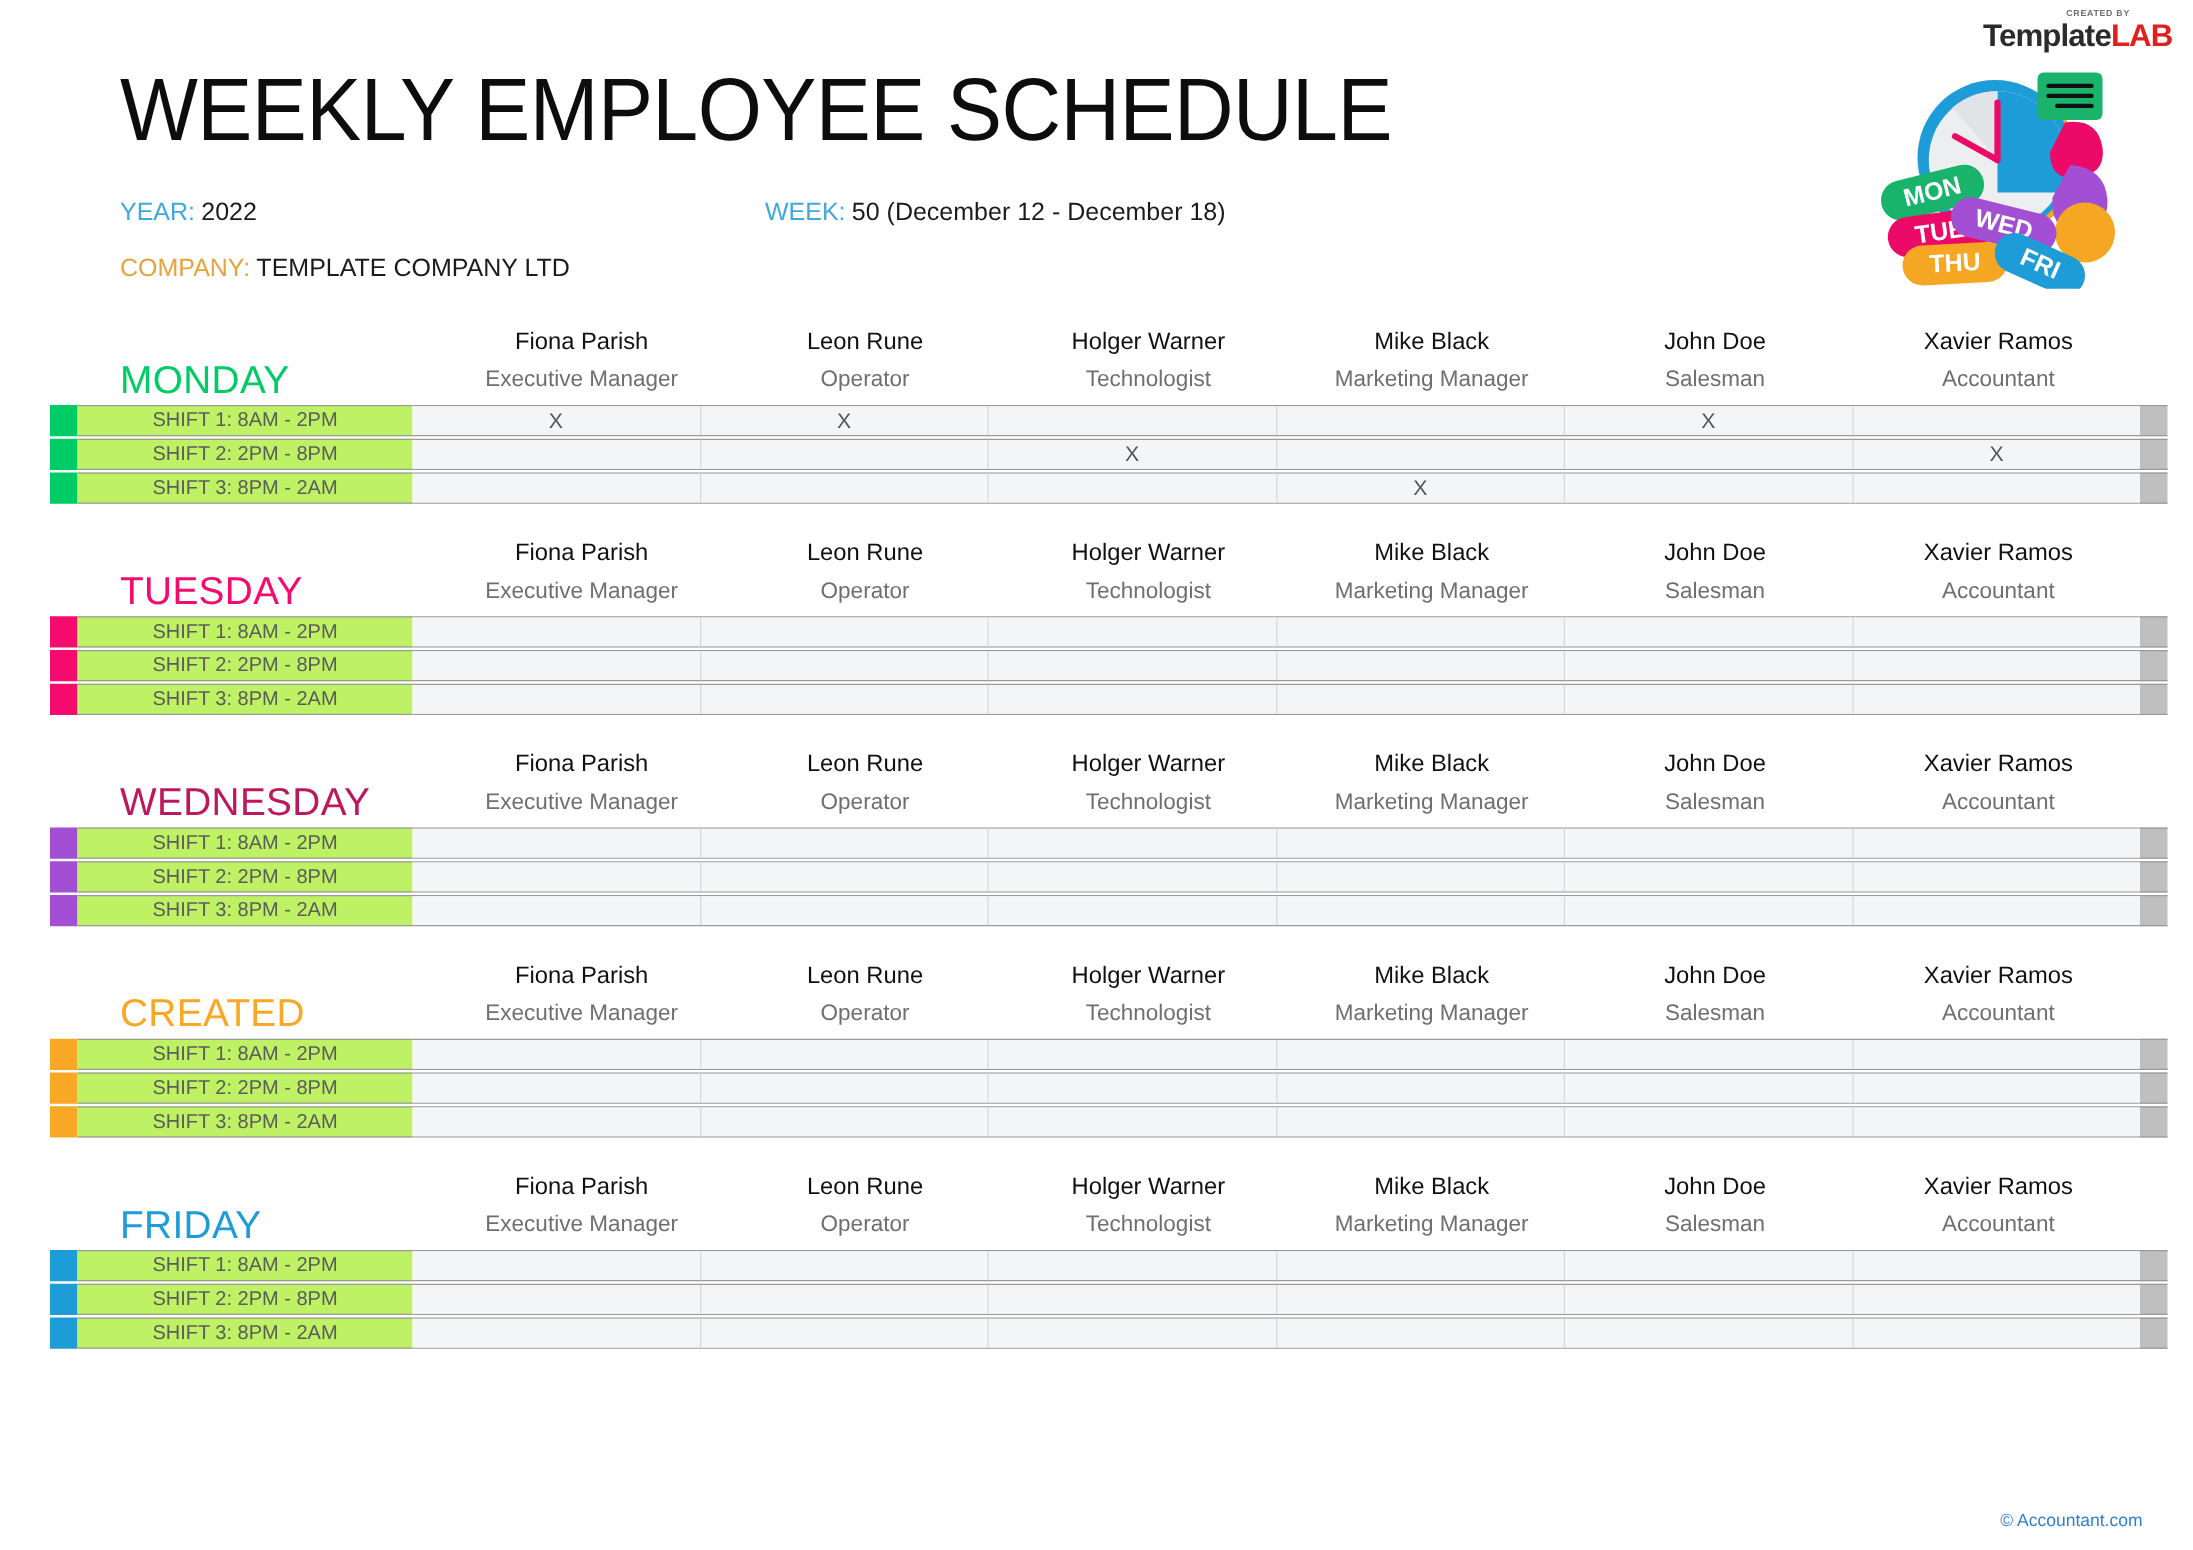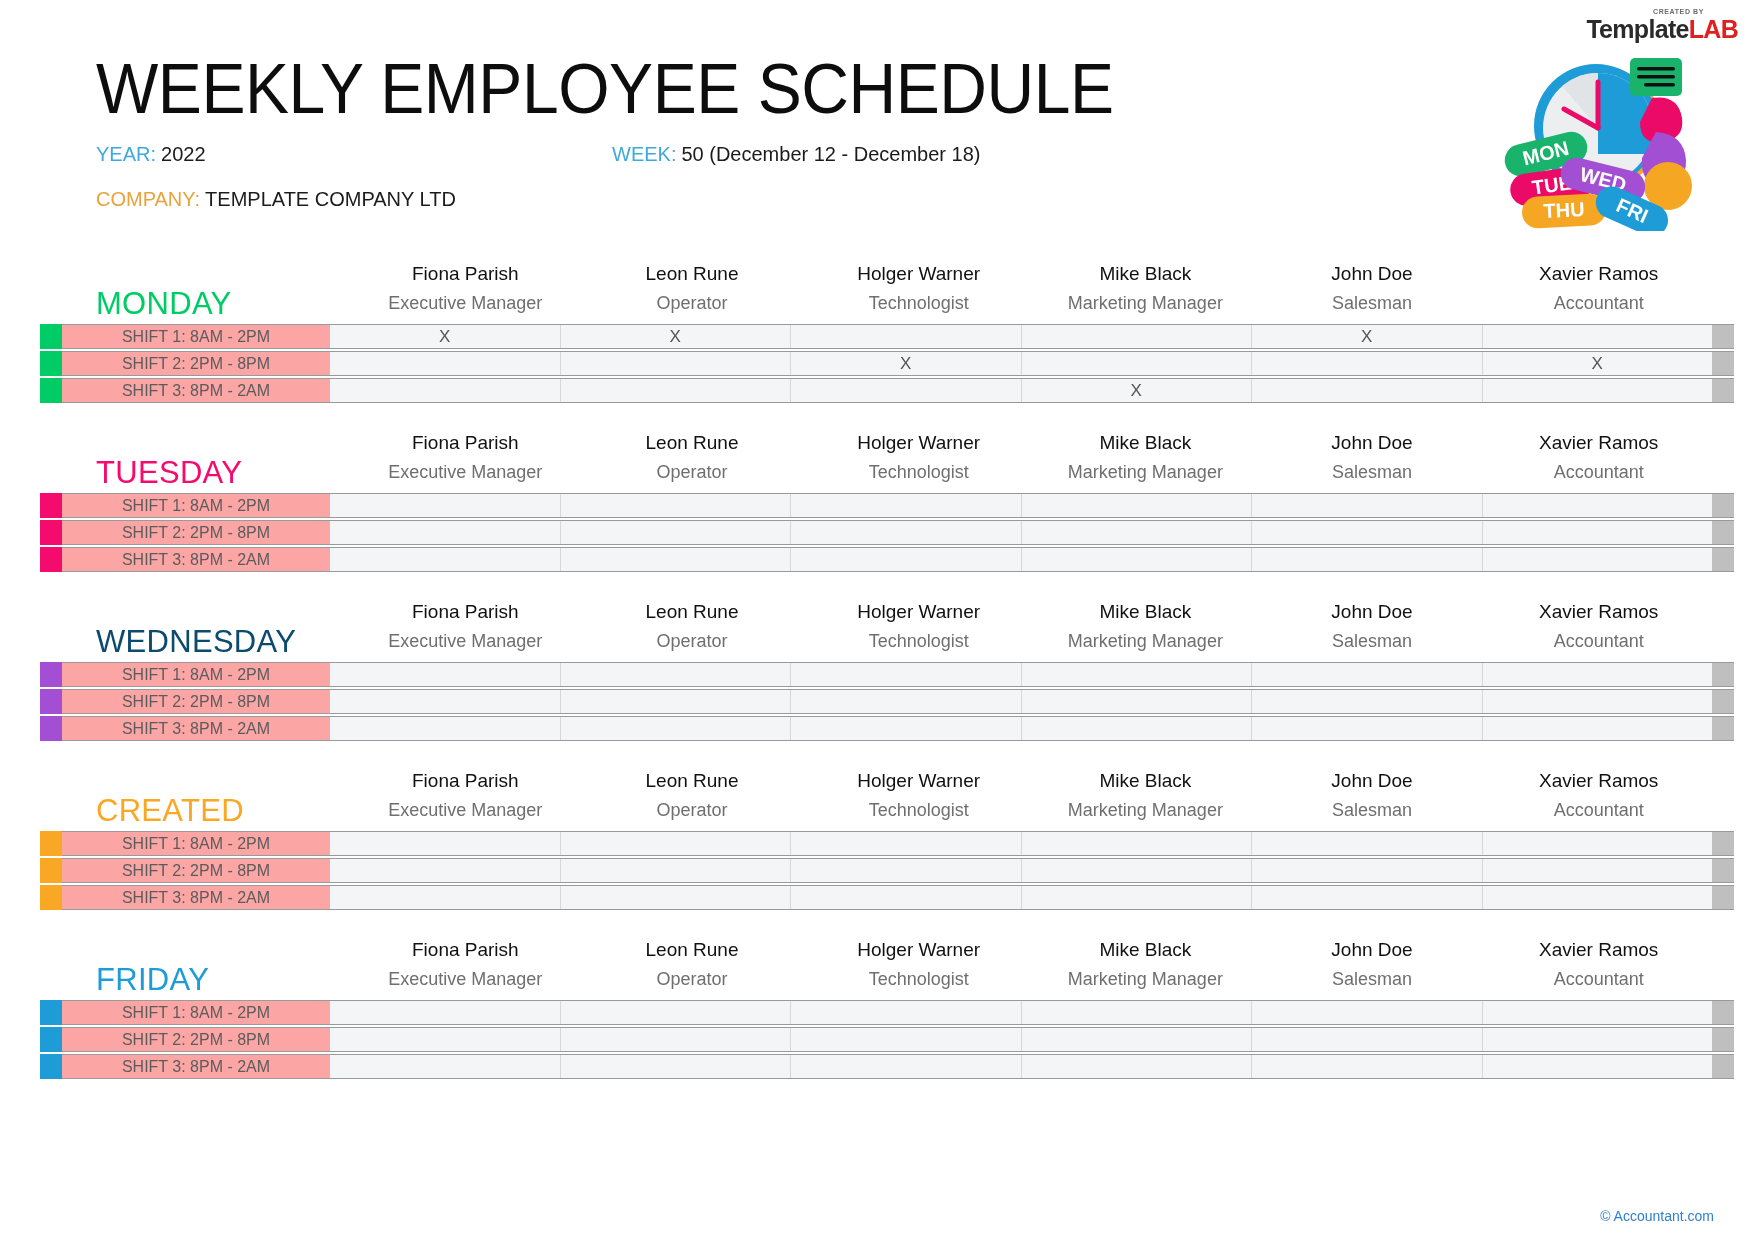--- a/index.html
+++ b/index.html
@@ -53,21 +53,21 @@
     font-size: 71px;
     font-weight: normal;
     letter-spacing: -0.5px;
     color: #0d0d0d;
     transform: scaleX(0.93);
     transform-origin: left center;
     white-space: nowrap;
     line-height: 1.05;
   }
   .meta-row {
-    margin-top: 16px;
+    margin-top: 32px;
     position: relative;
     height: 28px;
     font-size: 20px;
   }
   .meta-row2 { margin-top: 17px; }
   .meta-item { position: absolute; white-space: nowrap; }
   .meta-item.year { left: 0; }
   .meta-item.week { left: 516px; }
   .meta-item.company { left: 0; }
   .lbl-blue  { color: #3fa9dd; }
@@ -138,21 +138,21 @@
     height: 25px;
     margin-bottom: 2px;
   }
   .color-chip {
     width: 22px;
     margin-left: 40px;
     flex: 0 0 22px;
   }
   .shift-label {
     flex: 0 0 268px;
-    background: #fca5a5;
+    background: #bef264;
     border-top: 1.5px solid #9a9a9a;
     border-bottom: 1.5px solid #9a9a9a;
     font-size: 16px;
     color: #5c5c5c;
     display: flex;
     align-items: center;
     justify-content: center;
     white-space: nowrap;
   }
   .cells {
@@ -406,21 +406,21 @@
             <div class="cell"></div>
             <div class="cell"></div>
             <div class="cell"></div>
           </div>
           <div class="end-chip"></div>
           <div class="end-pad"></div>
         </div>
       </div>
       <div class="day-block">
         <div class="day-head">
-          <div class="day-name" style="color: #0c4a6e;">WEDNESDAY</div>
+          <div class="day-name" style="color: #be185d;">WEDNESDAY</div>
           <div class="emp-headers">
             <div class="emp-col">
               <div class="emp-name">Fiona Parish</div>
               <div class="emp-role">Executive Manager</div>
             </div>
             <div class="emp-col">
               <div class="emp-name">Leon Rune</div>
               <div class="emp-role">Operator</div>
             </div>
             <div class="emp-col">

